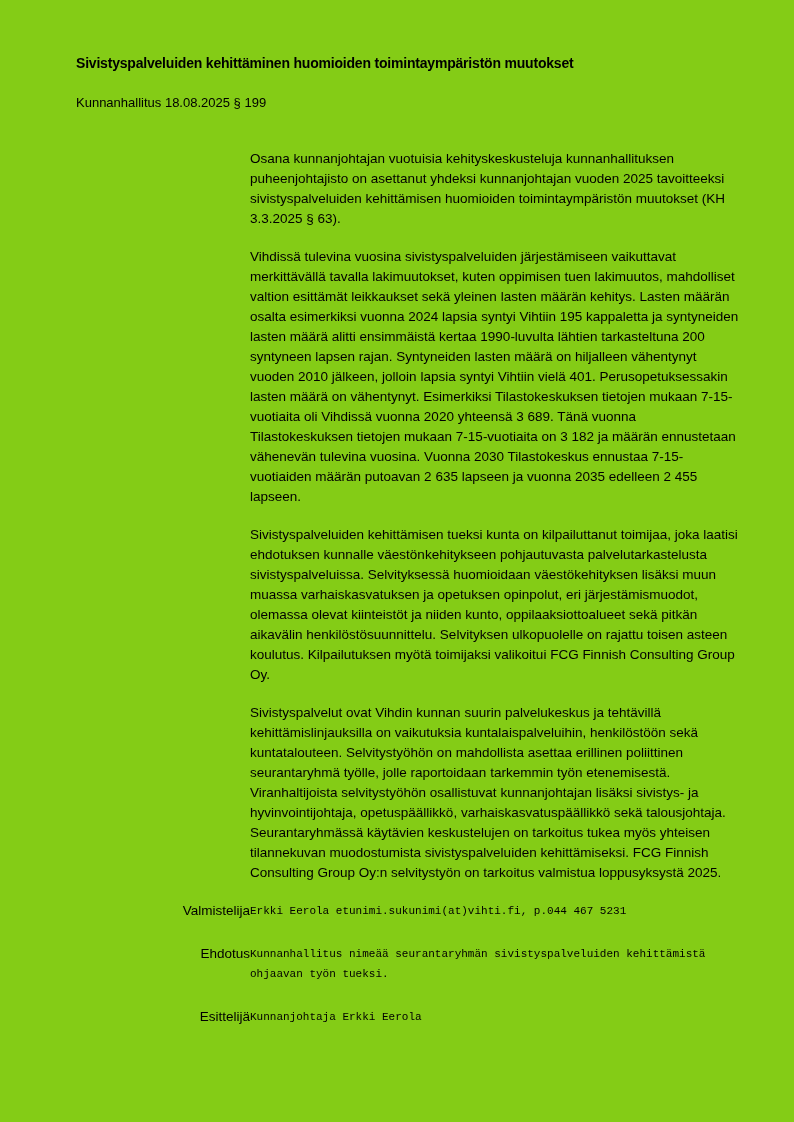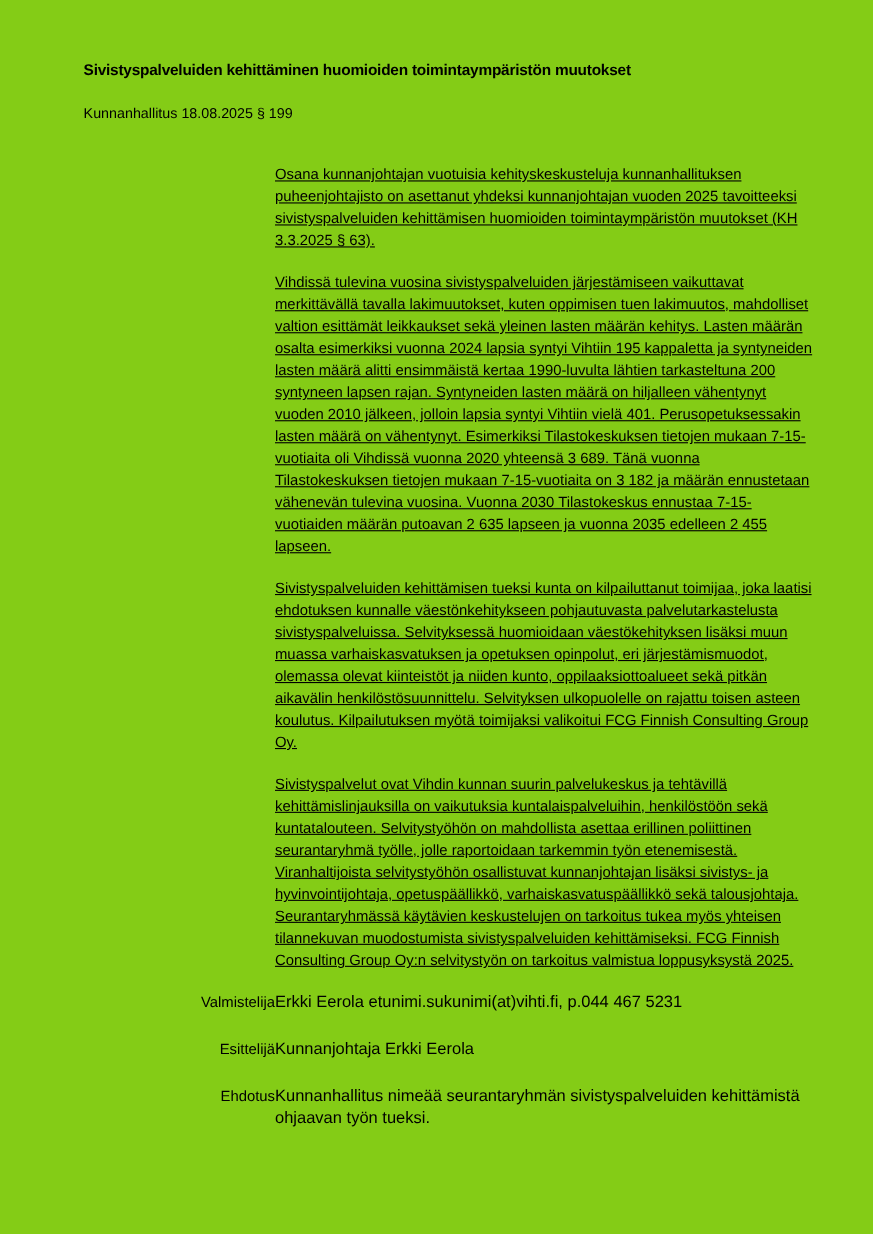--- a/index.html
+++ b/index.html
@@ -26,21 +26,20 @@
   }
   .doc-meta {
     margin-top: 20px;
     font-size: 13px;
     line-height: 20px;
   }
   .doc-body {
     margin-top: 36px;
     margin-left: 174px;
     width: 492px;
-    text-decoration: underline;
   }
   .doc-body p {
     margin: 0 0 18px 0;
     font-size: 13.5px;
     line-height: 20px;
     text-align: left;
   }
   .doc-fields {
     margin-top: 12px;
     margin-left: 0;
@@ -49,23 +48,24 @@
     display: grid;
     grid-template-columns: 174px 1fr;
     margin-bottom: 23px;
   }
   .field-label {
     font-size: 13.5px;
     line-height: 20px;
     text-align: right;
   }
   .field-value {
-    font-size: 15px;
+    font-size: 11px;
     line-height: 20px;
     max-width: 497px;
+    font-family: Liberation Mono, monospace;
   }
 </style>
 </head>
 <body>
 
 <div class="page">
 
   <div class="doc-title">Sivistyspalveluiden kehittäminen huomioiden toimintaympäristön muutokset</div>
 
   <div class="doc-meta">Kunnanhallitus 18.08.2025 § 199</div>
@@ -78,24 +78,24 @@
   </div>
 
   <div class="doc-fields">
 
     <div class="field-row">
       <div class="field-label">Valmistelija</div>
       <div class="field-value">Erkki Eerola etunimi.sukunimi(at)vihti.fi, p.044 467 5231</div>
     </div>
 
     <div class="field-row">
-      <div class="field-label">Esittelijä</div>
-      <div class="field-value">Kunnanjohtaja Erkki Eerola</div>
+      <div class="field-label">Ehdotus</div>
+      <div class="field-value">Kunnanhallitus nimeää seurantaryhmän sivistyspalveluiden kehittämistä ohjaavan työn tueksi.</div>
     </div>
 
     <div class="field-row">
-      <div class="field-label">Ehdotus</div>
-      <div class="field-value">Kunnanhallitus nimeää seurantaryhmän sivistyspalveluiden kehittämistä ohjaavan työn tueksi.</div>
+      <div class="field-label">Esittelijä</div>
+      <div class="field-value">Kunnanjohtaja Erkki Eerola</div>
     </div>
 
   </div>
 
 </div>
 
 </body></html>

